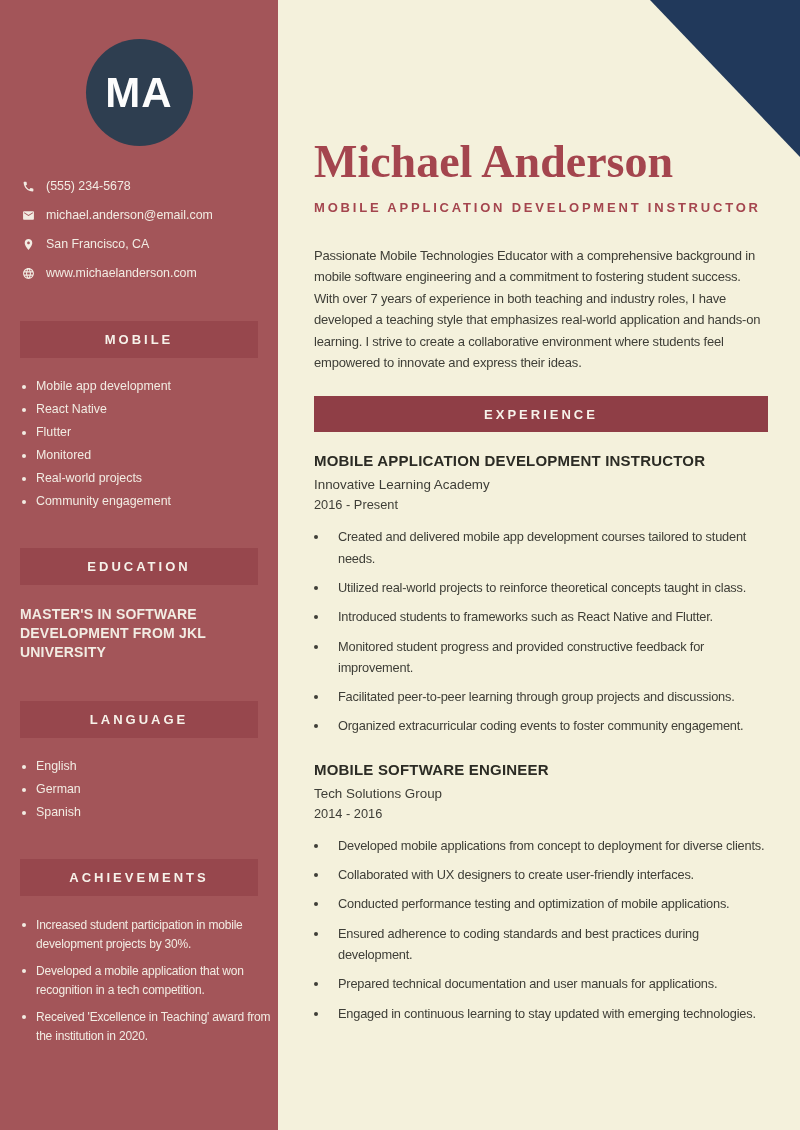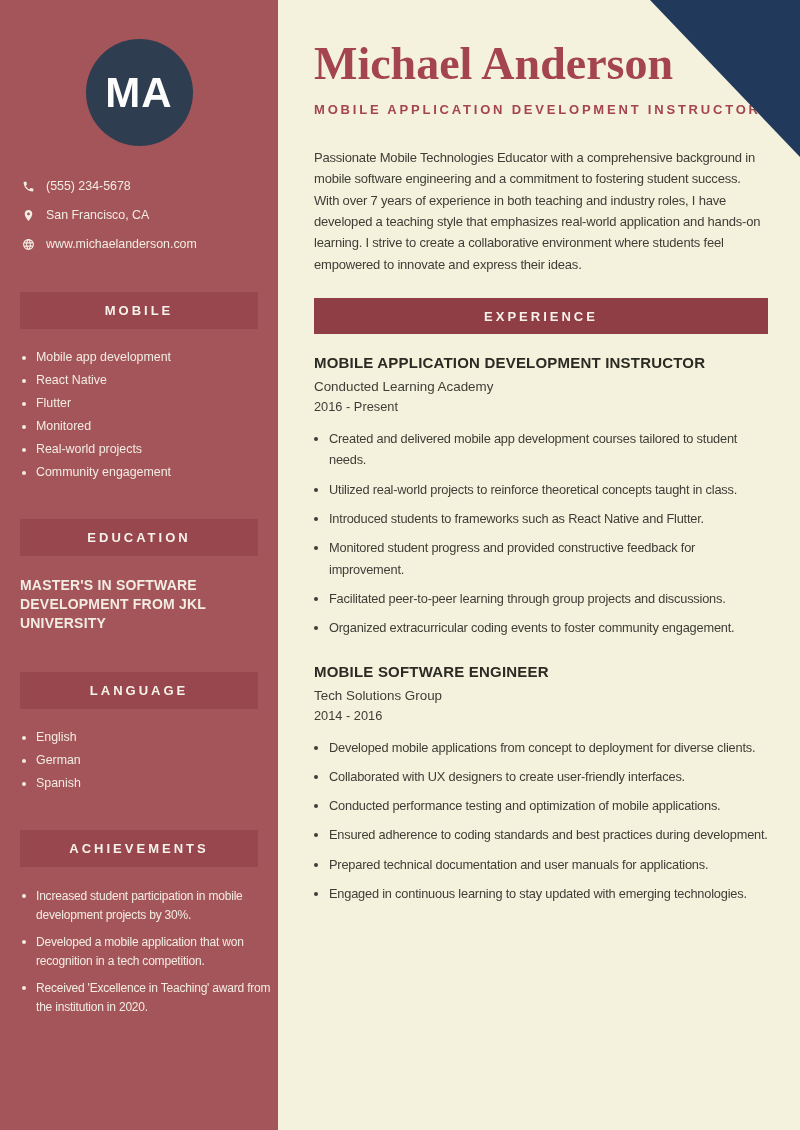--- a/index.html
+++ b/index.html
@@ -4,21 +4,21 @@
 <style>
   :root{
     --sidebar_bg:#A35559; --sidebar_banner_bg:#97474D; --experience_banner_bg:#8F3E46;
     --page_bg:#F4F1DC; --corner_triangle:#21395B; --avatar_bg:#2E3E50; --avatar_text:#FDFDFD;
     --name_accent:#A4454E; --body_text:#3E3E37; --heading_text:#2B2B24;
     --sidebar_text:#F2ECE3; --banner_text:#F7F2EA;
   }
   *{margin:0;padding:0;box-sizing:border-box;}
   html,body{background:#e8e8e8;}
   body{font-family:"Liberation Sans",sans-serif;}
-  .page{position:relative;width:800px;height:1130px;background:var(--page_bg);overflow:hidden;display:flex;margin:0 auto;}
+  .page{position:relative;width:800px;height:1130px;background:var(--page_bg);overflow:hidden;display:flex;margin:0 auto;align-items:center;}
   .corner{position:absolute;top:0;right:0;width:150px;height:157px;background:var(--corner_triangle);
     clip-path:polygon(0 0,100% 0,100% 100%);z-index:2;}
   
   .sidebar{flex:0 0 278px;width:278px;background:var(--sidebar_bg);color:var(--sidebar_text);height:100%;}
   .avatar{width:107px;height:107px;border-radius:50%;background:var(--avatar_bg);margin:39px auto 0;
     display:flex;align-items:center;justify-content:center;}
   .avatar span{color:var(--avatar_text);font-size:42px;font-weight:700;letter-spacing:1px;}
   .contact{list-style:none;margin:31px 0 0 22px;}
   .contact li{display:flex;align-items:center;gap:11px;height:18px;margin-bottom:11px;font-size:12.4px;}
   .cicon{width:13px;height:13px;flex:0 0 13px;display:inline-flex;color:var(--sidebar_text);}
@@ -42,21 +42,21 @@
   .summary{margin-top:27px;font-size:13px;line-height:21.4px;letter-spacing:-0.2px;}
   .exp-banner{margin-top:23px;height:36px;background:var(--experience_banner_bg);
     display:flex;align-items:center;justify-content:center;}
   .exp-banner span{color:var(--banner_text);font-size:13px;font-weight:700;letter-spacing:3px;}
   .job{margin-top:20px;}
   .job + .job{margin-top:24px;}
   .role{font-size:15px;font-weight:700;color:var(--heading_text);letter-spacing:0.2px;line-height:18px;}
   .company{margin-top:6px;font-size:13.4px;line-height:17px;}
   .dates{margin-top:4px;font-size:12.8px;line-height:16px;}
   .job-bullets{list-style:none;margin-top:13px;}
-  .job-bullets li{display:flex;gap:11px;font-size:12.8px;line-height:21.3px;letter-spacing:-0.2px;margin-bottom:8px;}
+  .job-bullets li{display:flex;gap:20px;font-size:12.8px;line-height:21.3px;letter-spacing:-0.2px;margin-bottom:8px;}
   .job-bullets .dot{margin-top:9px;background:var(--body_text);}
 </style>
 </head>
 <body>
 
 <div class="page">
   <div class="corner"></div>
 
   <aside class="sidebar">
     <div class="avatar">
@@ -68,20 +68,28 @@
         <span class="cicon">
           <svg viewBox="0 0 24 24">
               <path d="M6.62 10.79c1.44 2.83 3.76 5.14 6.59 6.59l2.2-2.21c.27-.27.67-.36 1.02-.24 1.12.37 2.33.57 3.57.57.55 0 1 .45 1 1V20c0 .55-.45 1-1 1-9.39 0-17-7.61-17-17 0-.55.45-1 1-1h3.5c.55 0 1 .45 1 1 0 1.25.2 2.45.57 3.57.11.35.03.74-.25 1.02l-2.2 2.2z"></path>
             </svg>
         </span>
         <span>(555) 234-5678</span>
       </li>
       <li>
         <span class="cicon">
           <svg viewBox="0 0 24 24">
+              <path d="M20 4H4c-1.1 0-1.99.9-1.99 2L2 18c0 1.1.9 2 2 2h16c1.1 0 2-.9 2-2V6c0-1.1-.9-2-2-2zm0 4l-8 5-8-5V6l8 5 8-5v2z"></path>
+            </svg>
+        </span>
+        <span>michael.anderson@email.com</span>
+      </li>
+      <li>
+        <span class="cicon">
+          <svg viewBox="0 0 24 24">
               <path d="M12 2C8.13 2 5 5.13 5 9c0 5.25 7 13 7 13s7-7.75 7-13c0-3.87-3.13-7-7-7zm0 9.5c-1.38 0-2.5-1.12-2.5-2.5s1.12-2.5 2.5-2.5 2.5 1.12 2.5 2.5-1.12 2.5-2.5 2.5z"></path>
             </svg>
         </span>
         <span>San Francisco, CA</span>
       </li>
       <li>
         <span class="cicon">
           <svg viewBox="0 0 24 24">
               <path d="M11.99 2C6.47 2 2 6.48 2 12s4.47 10 9.99 10C17.52 22 22 17.52 22 12S17.52 2 11.99 2zm6.93 6h-2.95c-.32-1.25-.78-2.45-1.38-3.56 1.84.63 3.37 1.91 4.33 3.56zM12 4.04c.83 1.2 1.48 2.53 1.91 3.96h-3.82c.43-1.43 1.08-2.76 1.91-3.96zM4.26 14C4.1 13.36 4 12.69 4 12s.1-1.36.26-2h3.38c-.08.66-.14 1.32-.14 2s.06 1.34.14 2H4.26zm.82 2h2.95c.32 1.25.78 2.45 1.38 3.56-1.84-.63-3.37-1.9-4.33-3.56zm2.95-8H5.08c.96-1.66 2.49-2.93 4.33-3.56C8.81 5.55 8.35 6.75 8.03 8zM12 19.96c-.83-1.2-1.48-2.53-1.91-3.96h3.82c-.43 1.43-1.08 2.76-1.91 3.96zM14.34 14H9.66c-.09-.66-.16-1.32-.16-2s.07-1.35.16-2h4.68c.09.65.16 1.32.16 2s-.07 1.34-.16 2zm.25 5.56c.6-1.11 1.06-2.31 1.38-3.56h2.95c-.96 1.65-2.49 2.93-4.33 3.56zM16.36 14c.08-.66.14-1.32.14-2s-.06-1.34-.14-2h3.38c.16.64.26 1.31.26 2s-.1 1.36-.26 2h-3.38z"></path>
             </svg>
@@ -166,21 +174,21 @@
     <h1 class="name">Michael Anderson</h1>
     <h2 class="jobtitle">MOBILE APPLICATION DEVELOPMENT INSTRUCTOR</h2>
     <p class="summary">Passionate Mobile Technologies Educator with a comprehensive background in mobile software engineering and a commitment to fostering student success. With over 7 years of experience in both teaching and industry roles, I have developed a teaching style that emphasizes real-world application and hands-on learning. I strive to create a collaborative environment where students feel empowered to innovate and express their ideas.</p>
 
     <div class="exp-banner">
       <span>EXPERIENCE</span>
     </div>
 
     <section class="job">
       <div class="role">MOBILE APPLICATION DEVELOPMENT INSTRUCTOR</div>
-      <div class="company">Conducted Learning Academy</div>
+      <div class="company">Innovative Learning Academy</div>
       <div class="dates">2016 - Present</div>
       <ul class="job-bullets">
         <li>
             <span class="dot"></span>
             <span class="li-text">Created and delivered mobile app development courses tailored to student needs.</span>
           </li>
         <li>
             <span class="dot"></span>
             <span class="li-text">Utilized real-world projects to reinforce theoretical concepts taught in class.</span>
           </li>

